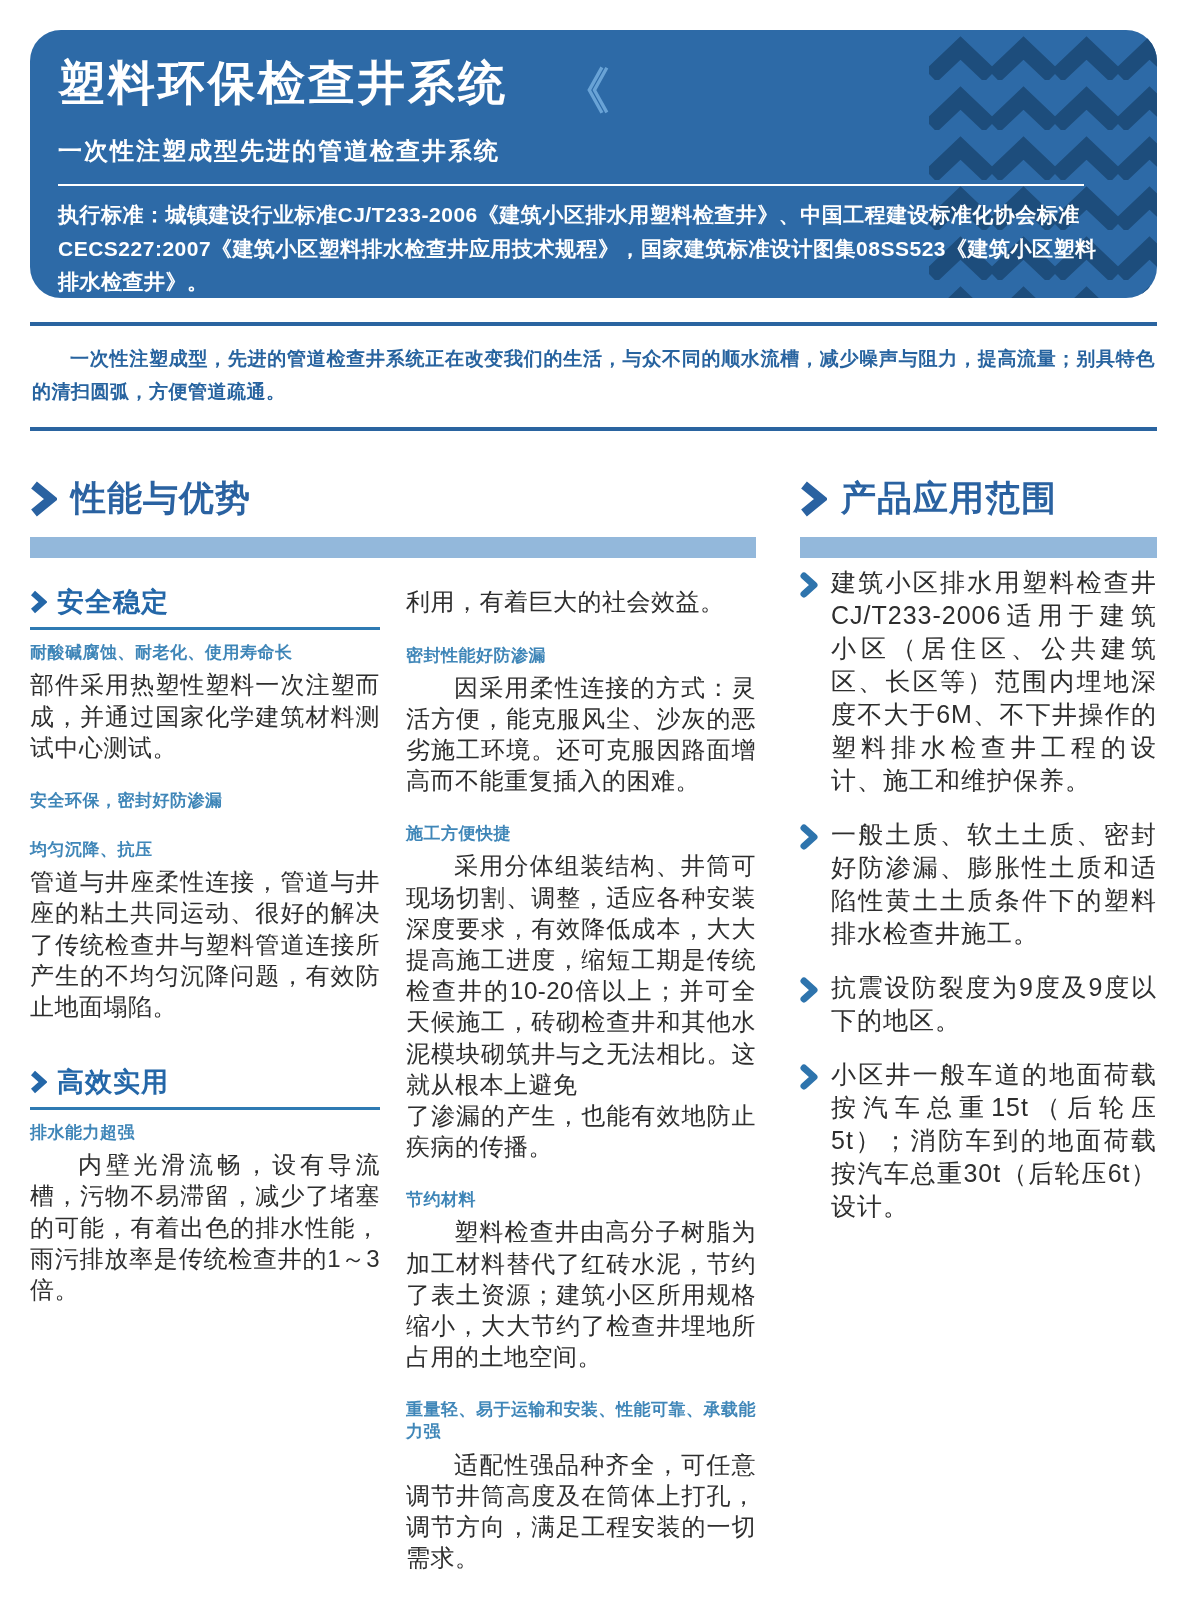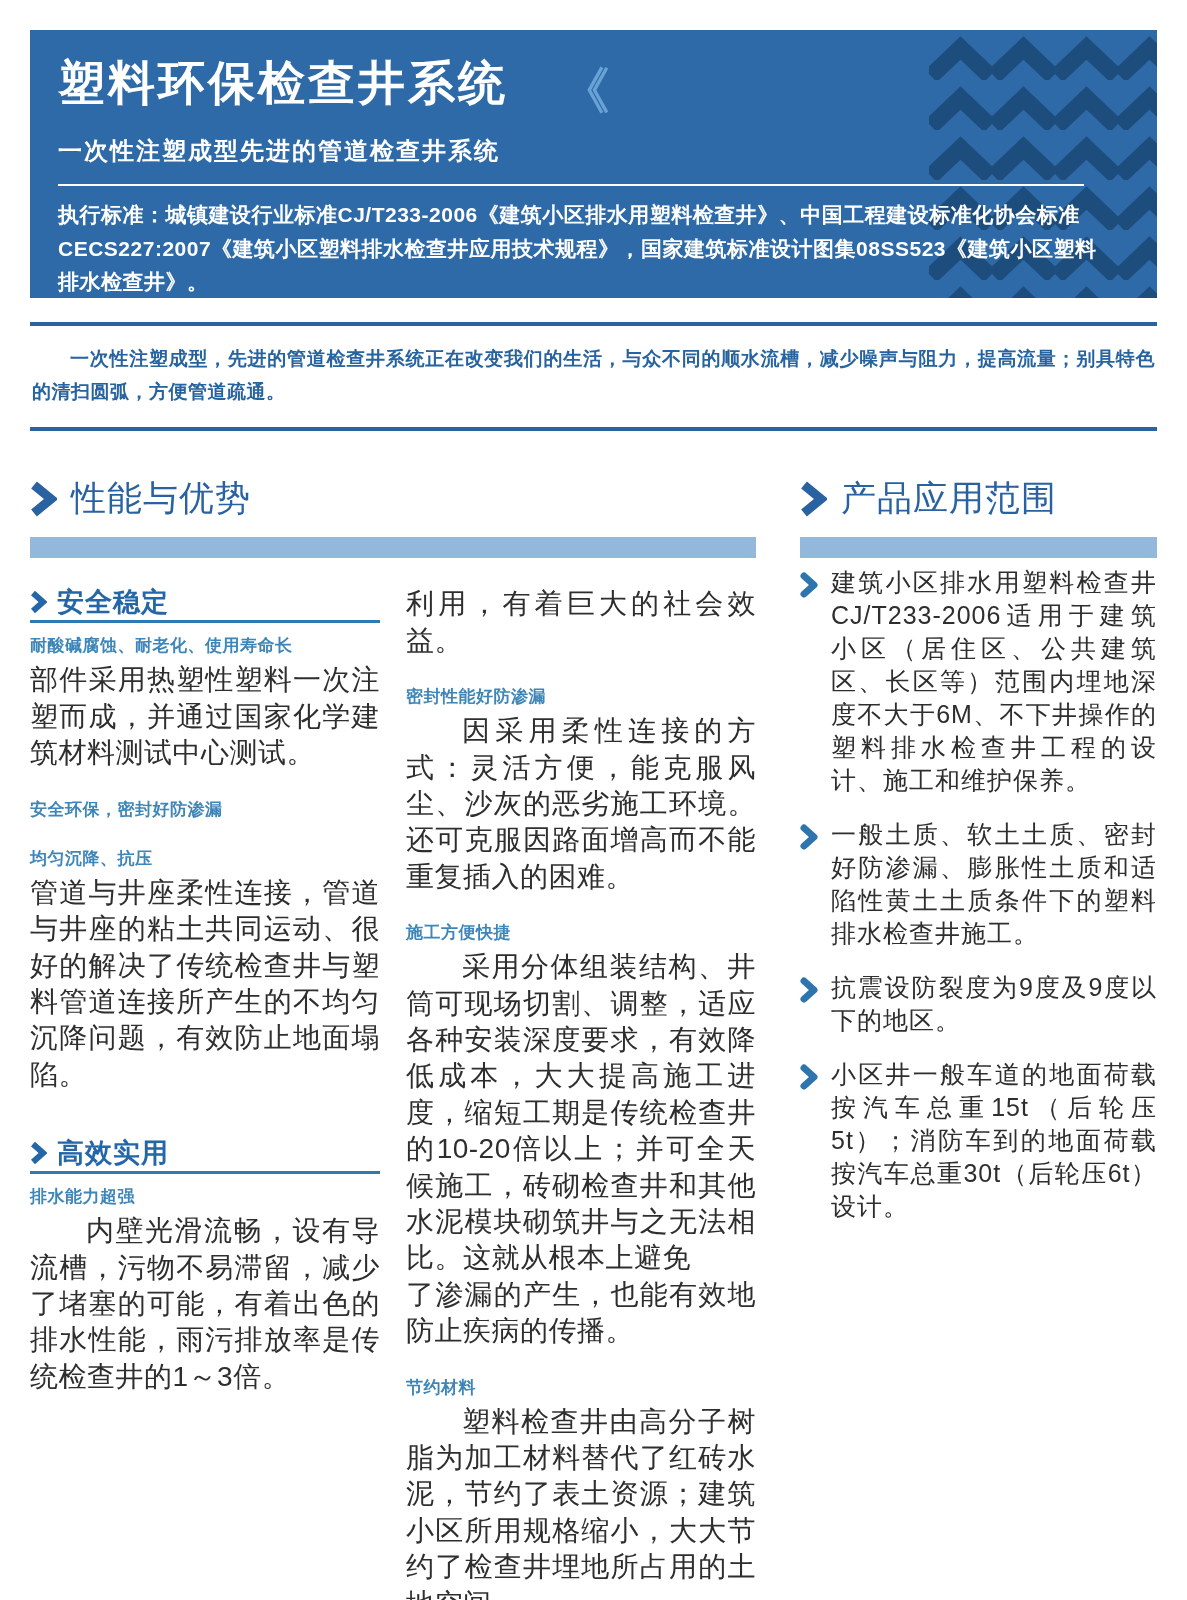--- a/index.html
+++ b/index.html
@@ -8,21 +8,21 @@
     width:1187px; height:1600px;
     font-family:"Liberation Sans","DejaVu Sans",sans-serif;
     color:#2e2e2e;
     overflow:hidden;
   }
   .page { width:1187px; height:1600px; padding:30px; overflow:hidden; }
 
   
   .banner{
     position:relative; height:268px; background:#2d6aa7;
-    padding:26px 30px 0 28px; overflow:hidden;
+    padding:26px 30px 0 28px; overflow:hidden;border-radius:31px;
   }
   .banner-pattern{ position:absolute; top:0; right:0; height:100%; width:228px; z-index:0; }
   .banner-inner{ position:relative; z-index:1; }
   .banner-title-row{ display:flex; align-items:flex-start; }
   .banner-title{
     color:#ffffff; font-size:47px; font-weight:bold; letter-spacing:3px; line-height:1.15;
   }
   .banner-mark{
     color:#69a3d6; font-size:50px; font-weight:bold; margin-left:52px; margin-top:2px;
   }
@@ -45,41 +45,41 @@
     color:#27639f; font-size:19px; font-weight:bold; line-height:1.72;
     text-indent:2em; text-align:justify; letter-spacing:0.5px;
   }
 
   
   .main{ display:flex; margin-top:44px; gap:44px; }
   .left-region{ width:726px; flex:0 0 726px; }
   .right-region{ width:357px; flex:0 0 357px; }
 
   .sec-head{ display:flex; align-items:center; gap:14px; }
-  .sec-head-title{ color:#2a62a1; font-size:35px; font-weight:normal; letter-spacing:1px; }
+  .sec-head-title{ color:#2a62a1; font-size:35px; font-weight:bold; letter-spacing:1px; }
   .sec-bar{ height:21px; background:#93b8db; margin-top:15px; }
 
   .two-cols{ display:flex; gap:26px; margin-top:26px; }
   .col{ flex:1; min-width:0; }
 
   .subsec{
     display:flex; align-items:center; gap:10px;
-    border-bottom:3px solid #2f7ab3; 
+    border-bottom:3px solid #2f7ab3; padding-bottom:7px;
   }
   .subsec-title{ color:#2467a8; font-size:27px; font-weight:bold; letter-spacing:1px; }
   .subsec.later{ margin-top:42px; }
 
   .feature{ margin-top:27px; }
   .subsec + .feature{ margin-top:12px; }
   .f-head{
     color:#3f86b8; font-size:17px; font-weight:bold; line-height:1.3;
     letter-spacing:0.5px; margin-bottom:5px; text-align:justify;
   }
   .f-body{
-    font-size:28px; font-weight:500; color:#2e2e2e; line-height:1.3;
+    font-size:24px; font-weight:500; color:#2e2e2e; line-height:1.3;
     text-align:justify; text-justify:inter-character; letter-spacing:0.5px;
     white-space:pre-line;
   }
   .f-body.indent{ text-indent:2em; }
   .carry{ margin-top:2px; }
 
   
   .bullets{ margin-top:8px; }
   .bullet{ display:flex; align-items:flex-start; margin-bottom:21px; }
   .bullet-icon{ flex:0 0 auto; margin:6px 12px 0 0; }

